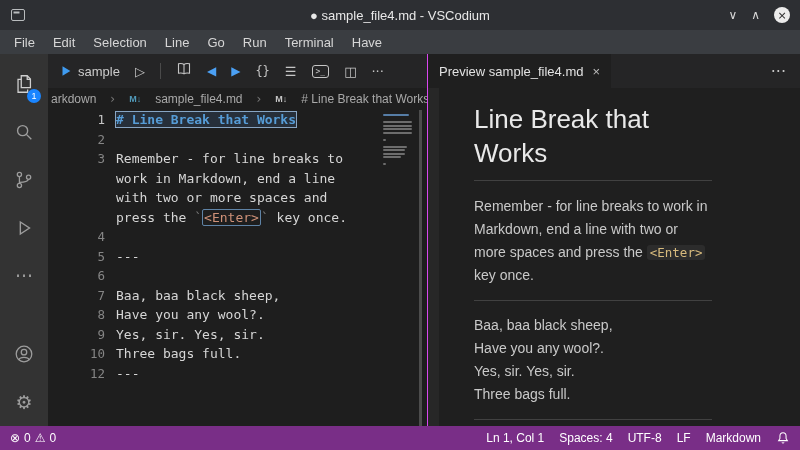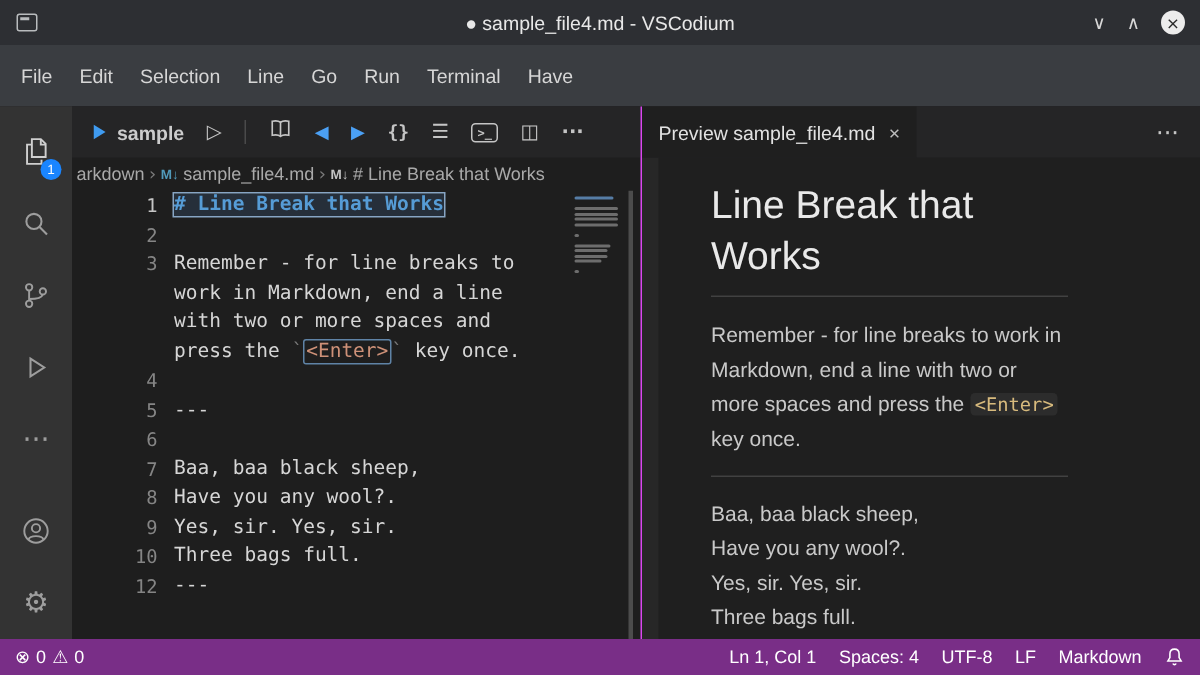--- a/index.html
+++ b/index.html
@@ -10,44 +10,44 @@
 
   
   .titlebar { height:30px; background:#2d2f33; display:flex; align-items:center; padding:0 10px; position:relative; flex:0 0 auto; }
   .app-icon { width:16px; height:16px; display:inline-flex; }
   .tb-title { position:absolute; left:0; right:0; text-align:center; color:#e8e8e8; font-size:13px; pointer-events:none; }
   .win-controls { margin-left:auto; display:flex; align-items:center; gap:14px; z-index:1; }
   .wc { color:#d8d8d8; font-size:12px; line-height:1; }
   .wc-close { width:16px; height:16px; border-radius:50%; background:#ececec; color:#2b2b2b; font-size:11px; display:flex; align-items:center; justify-content:center; }
 
   
-  .menubar { height:41px; background:#3a3d41; display:flex; align-items:center; padding-left:5px; flex:0 0 auto; }
+  .menubar { height:24px; background:#3a3d41; display:flex; align-items:center; padding-left:5px; flex:0 0 auto; }
   .menu-item { color:#d6d6d6; font-size:13px; padding:0 9px; }
 
   .main { flex:1 1 auto; display:flex; min-height:0; }
 
   
   .activitybar { width:48px; background:#333333; display:flex; flex-direction:column; align-items:center; padding-top:6px; flex:0 0 auto; }
   .ab-icon { width:48px; height:48px; display:flex; align-items:center; justify-content:center; position:relative; color:#9d9d9d; }
   .ab-icon.glyphic { font-size:19px; font-family:"DejaVu Sans", sans-serif; }
   .ab-spacer { flex:1; }
   .badge { position:absolute; right:7px; bottom:5px; min-width:14px; height:14px; border-radius:50%; background:#1a85ff; color:#fff; font-size:9px; display:flex; align-items:center; justify-content:center; }
 
   
   .editor-group { flex:1 1 auto; display:flex; flex-direction:column; min-width:0; background:#1e1e1e; }
-  .toolbar { height:34px; background:#252526; display:flex; align-items:center; gap:15px; padding:0 11px; flex:0 0 auto;font-weight:bold; }
+  .toolbar { height:34px; background:#252526; display:flex; align-items:center; gap:15px; padding:0 11px; flex:0 0 auto; }
   .tb-config { display:flex; align-items:center; gap:5px; color:#cccccc; font-size:13px; }
   .tb-glyph { color:#c5c5c5; font-size:13px; font-family:"DejaVu Sans", sans-serif; }
   .tb-glyph.blue { color:#4ba0f4; font-size:12px; }
   .tb-glyph.braces { font-family:"DejaVu Sans Mono", monospace; font-size:12px; }
   .tb-sep { width:1px; height:16px; background:#4a4a4a; }
   .tb-term { border:1px solid #c5c5c5; border-radius:3px; font-family:"DejaVu Sans Mono", monospace; font-size:8px; padding:1px 3px; color:#c5c5c5; }
 
   
-  .breadcrumb { height:22px; display:flex; align-items:center; gap:3px; padding-left:3px; color:#a9a9a9; font-size:12px; flex:0 0 auto; overflow:hidden; white-space:nowrap; }
+  .breadcrumb { height:22px; display:flex; align-items:center; gap:14px; padding-left:3px; color:#a9a9a9; font-size:12px; flex:0 0 auto; overflow:hidden; white-space:nowrap; }
   .bc-sep { color:#7a7a7a; }
   .bc-ico-md { color:#519aba; font-size:9px; font-weight:bold; }
   .bc-ico-sym { color:#c5c5c5; font-size:9px; font-weight:bold; }
 
   
   .editor { flex:1; position:relative; overflow:hidden; font-family:"DejaVu Sans Mono", monospace; font-size:13px; }
   .code-row { display:flex; height:19.5px; align-items:center; }
   .line-num { width:57px; text-align:right; color:#858585; font-size:12.5px; flex:0 0 auto; }
   .line-num.active { color:#c6c6c6; }
   .line-text { margin-left:11px; white-space:pre; color:#d6d6d6; }

